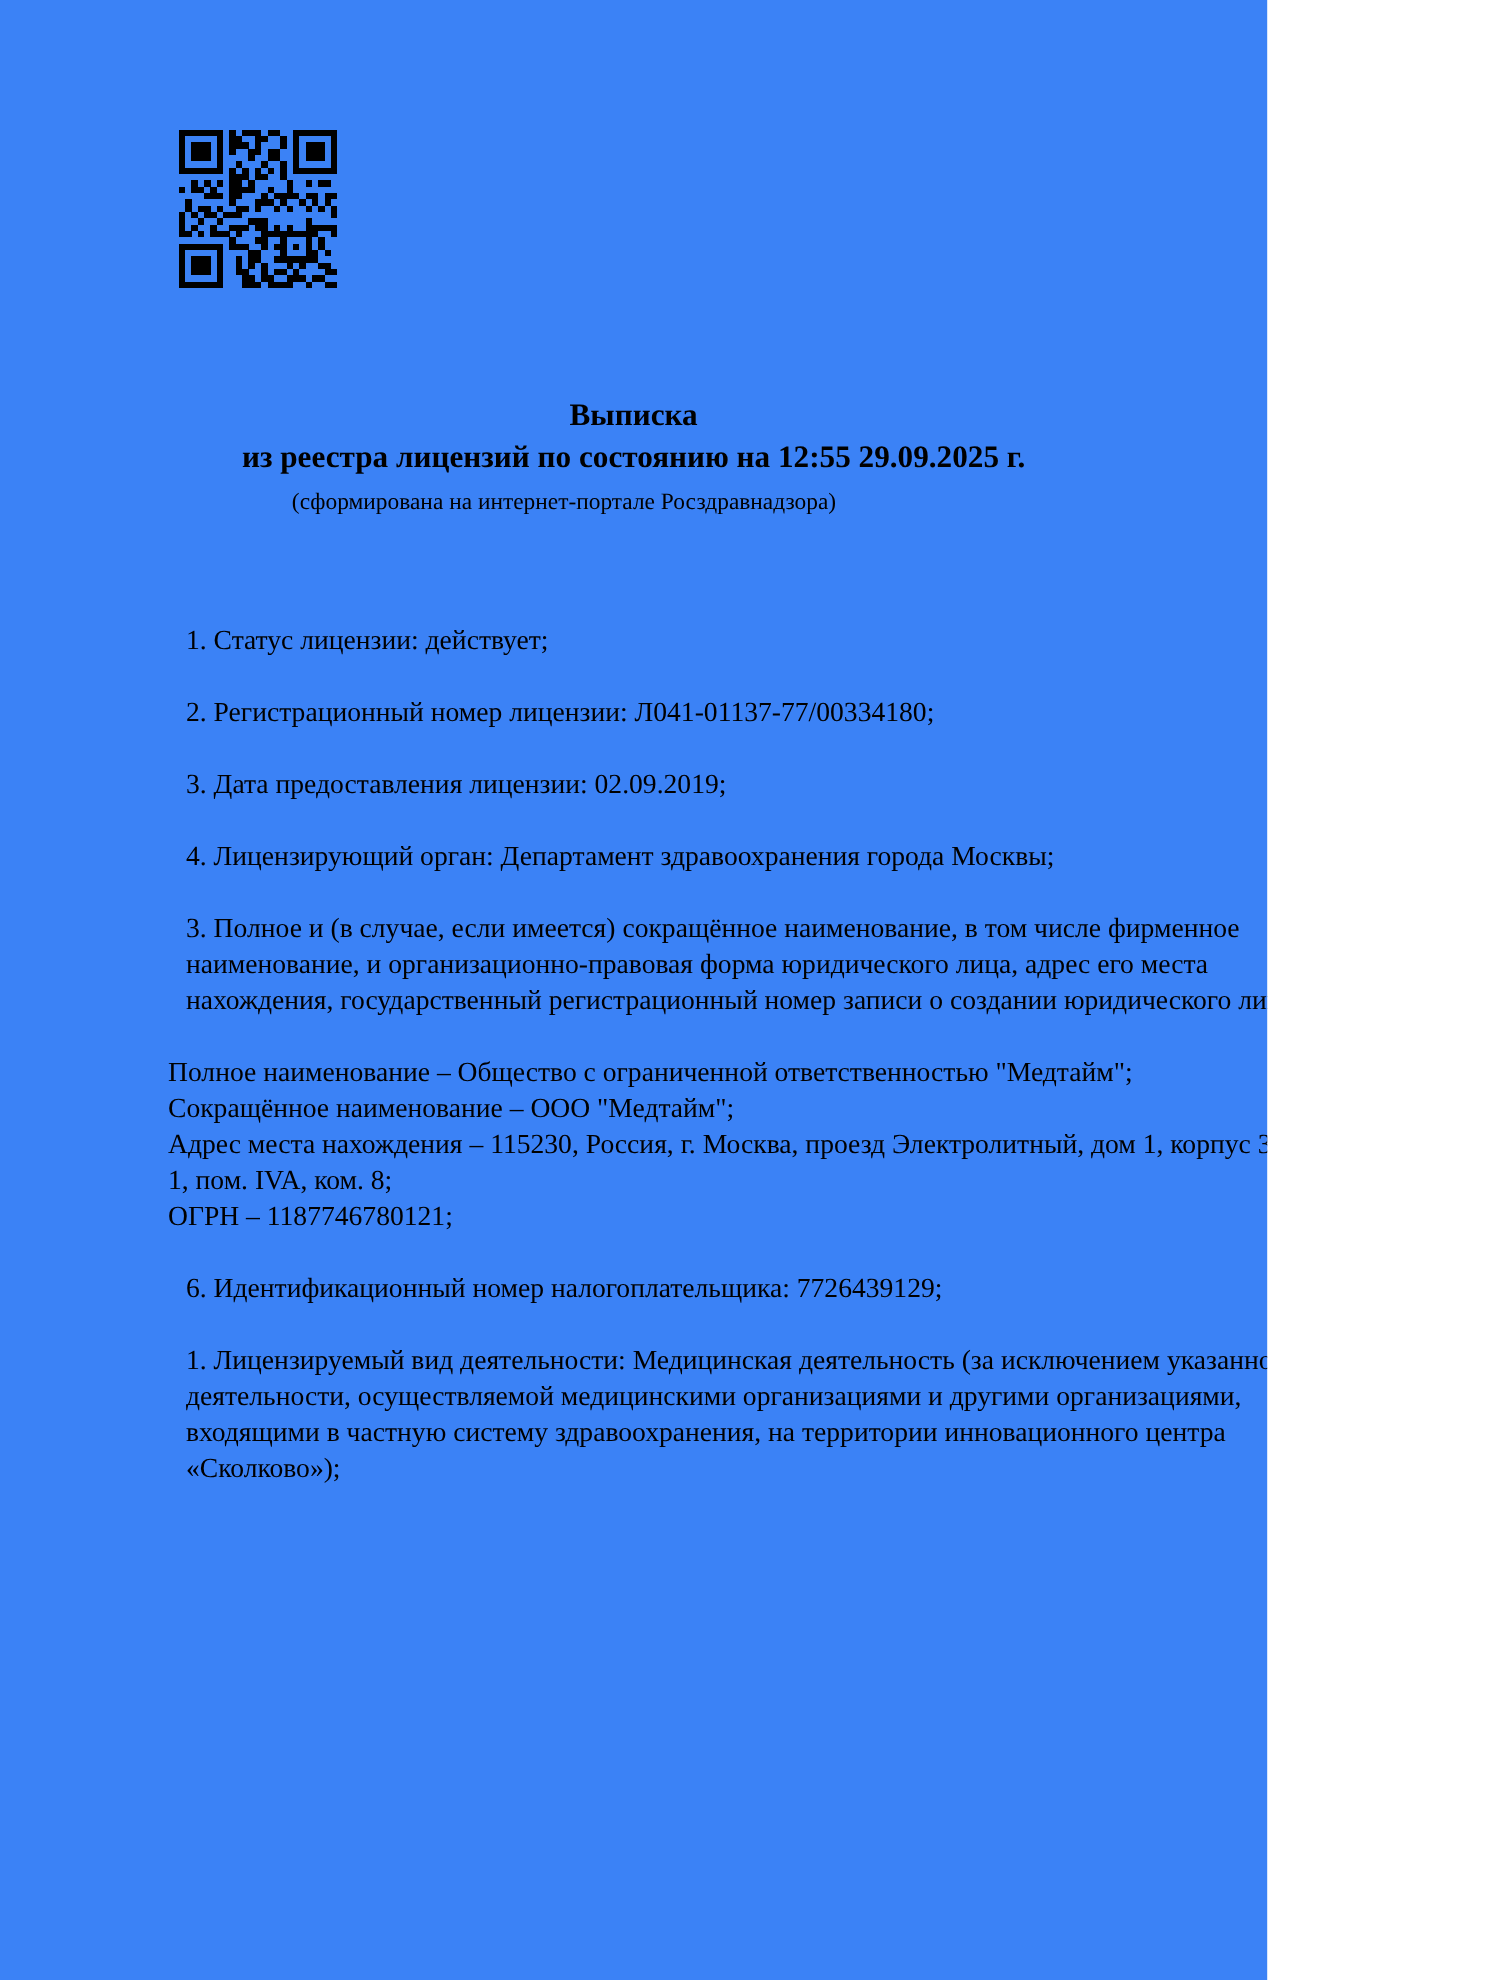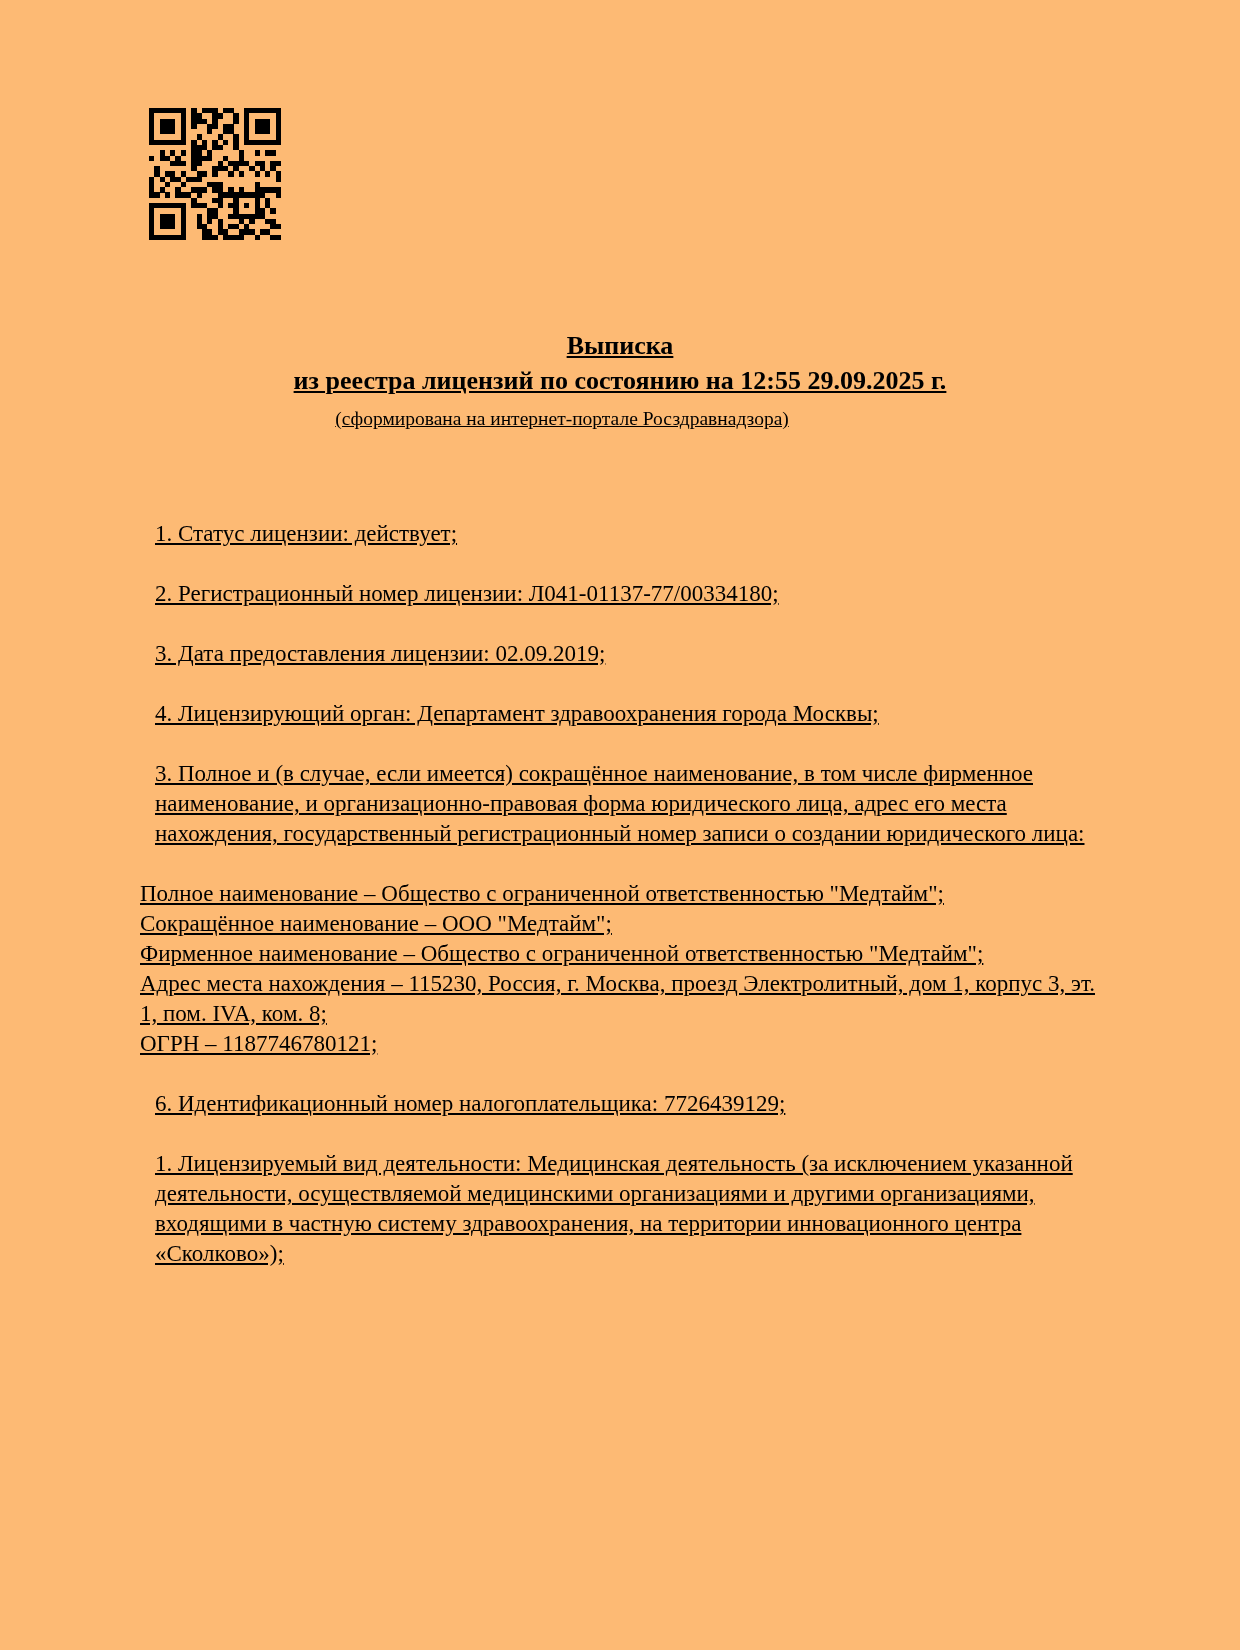--- a/index.html
+++ b/index.html
@@ -5,25 +5,24 @@
   html, body { margin: 0; padding: 0; }
   body {
     width: 1240px;
     height: 1650px;
     background: #ffffff;
     color: #000000;
     font-family: "Liberation Serif", "DejaVu Serif", serif;
   }
   .page {
     position: relative;
-    width: 1240px;
+    width: 1056px;
     height: 1650px;
-    background: #fdba74;
+    background: #3b82f6;
     overflow: hidden;
-    text-decoration: underline;
   }
   .qr {
     position: absolute;
     left: 149px;
     top: 108px;
     width: 132px;
     height: 132px;
   }
   .title-block {
     padding-top: 328px;
@@ -369,21 +368,20 @@
   <div class="content">
     <p>1. Статус лицензии: действует;</p>
     <p>2. Регистрационный номер лицензии: Л041-01137-77/00334180;</p>
     <p>3. Дата предоставления лицензии: 02.09.2019;</p>
     <p>4. Лицензирующий орган: Департамент здравоохранения города Москвы;</p>
     <p>3. Полное и (в случае, если имеется) сокращённое наименование, в том числе фирменное наименование, и организационно-правовая форма юридического лица, адрес его места нахождения, государственный регистрационный номер записи о создании юридического лица:</p>
     <p class="company-block">
       </p>
       <div>Полное наименование – Общество с ограниченной ответственностью "Медтайм";</div>
       <div>Сокращённое наименование – ООО "Медтайм";</div>
-      <div>Фирменное наименование – Общество с ограниченной ответственностью "Медтайм";</div>
       <div>Адрес места нахождения – 115230, Россия, г. Москва, проезд Электролитный, дом 1, корпус 3, эт. 1, пом. IVA, ком. 8;</div>
       <div>ОГРН – 1187746780121;</div>
     <p></p>
     <p>6. Идентификационный номер налогоплательщика: 7726439129;</p>
     <p>1. Лицензируемый вид деятельности: Медицинская деятельность (за исключением указанной деятельности, осуществляемой медицинскими организациями и другими организациями, входящими в частную систему здравоохранения, на территории инновационного центра «Сколково»);</p>
   </div>
 
 </div>
 
 </body></html>

